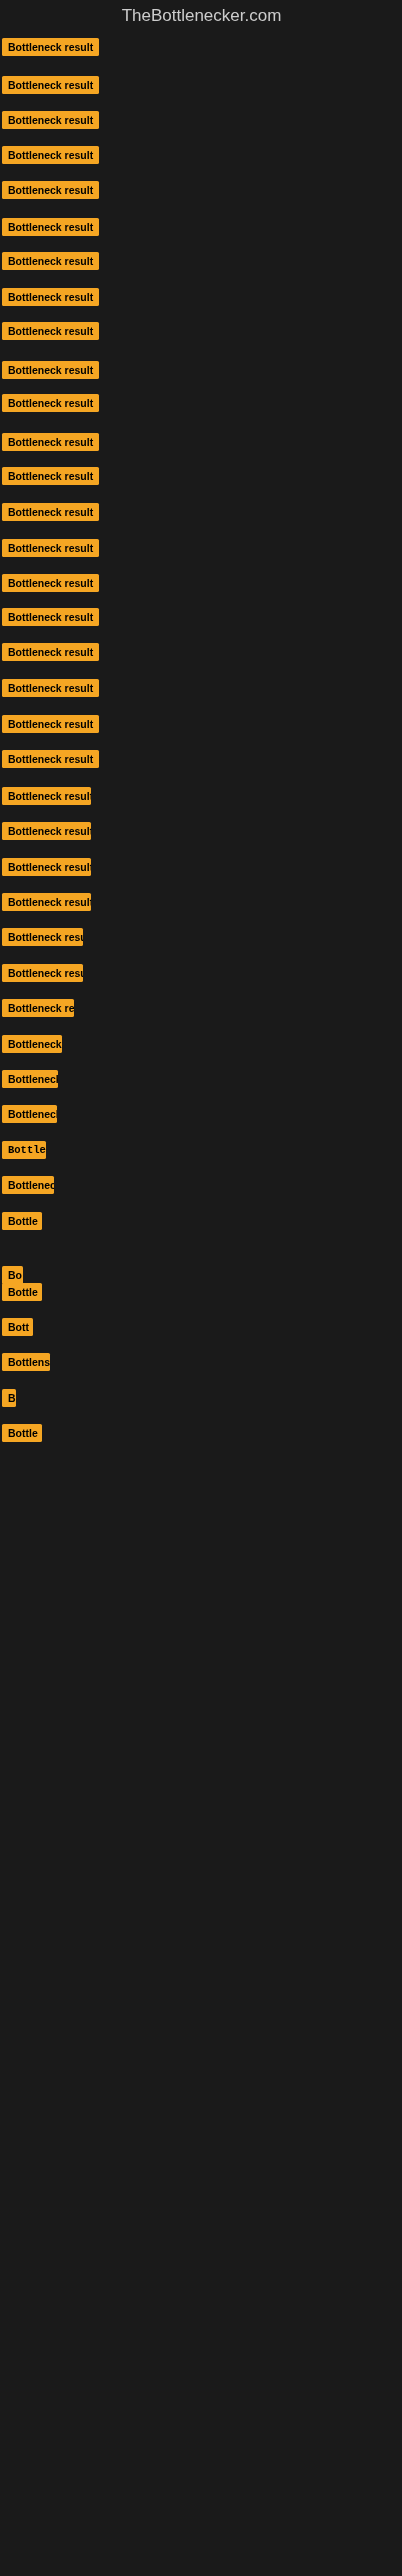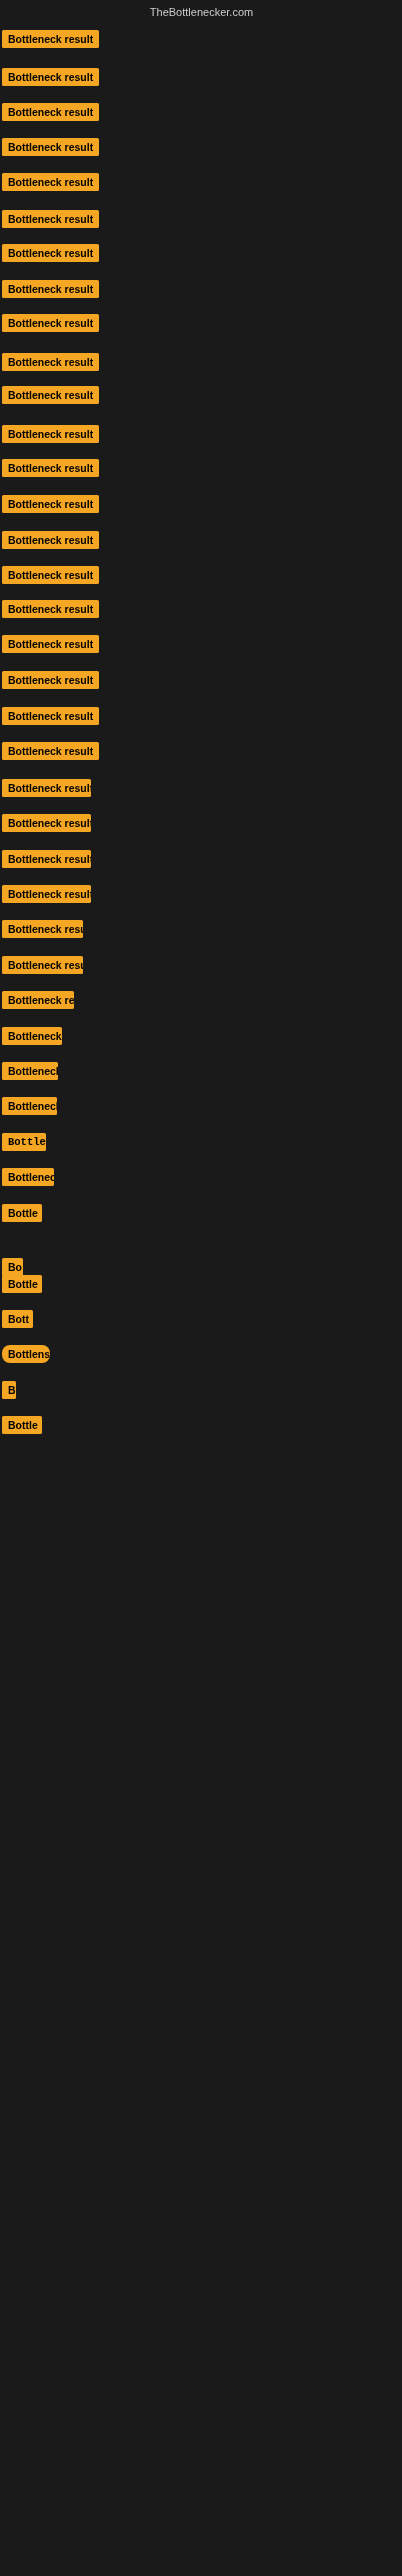--- a/index.html
+++ b/index.html
@@ -12,21 +12,21 @@
       background-color: #1a1a1a;
       width: 403px;
       min-height: 2576px;
       font-family: Arial, sans-serif;
       position: relative;
     }
 
     .site-title {
       text-align: center;
       color: #cccccc;
-      font-size: 11px;
+      font-size: 17px;
       padding: 6.4px 0 3.2px 0;
       font-weight: normal;
     }
 
     .bottleneck-badge {
       display: inline-block;
       background-color: #f5a623;
       color: #000000;
       font-size: 10.5px;
       font-weight: bold;
@@ -77,17 +77,17 @@
     <div class="badge-row" style="top: 969px;"><span class="bottleneck-badge" style="max-width: 72px; width: 72px;">Bottleneck result</span></div>
     <div class="badge-row" style="top: 1005px;"><span class="bottleneck-badge" style="max-width: 60px; width: 60px;">Bottleneck r</span></div>
     <div class="badge-row" style="top: 1040px;"><span class="bottleneck-badge" style="max-width: 56px; width: 56px;">Bottleneck</span></div>
     <div class="badge-row" style="top: 1075px;"><span class="bottleneck-badge" style="max-width: 55px; width: 55px;">Bottleneck</span></div>
     <div class="badge-row" style="top: 1111px;"><span class="bottleneck-badge" style="max-width: 44px; width: 44px; font-family: Liberation Mono, monospace;">Bottlen</span></div>
     <div class="badge-row" style="top: 1146px;"><span class="bottleneck-badge" style="max-width: 52px; width: 52px;">Bottleneck</span></div>
     <div class="badge-row" style="top: 1182px;"><span class="bottleneck-badge" style="max-width: 40px; width: 40px;">Bottle</span></div>
     <div class="badge-row" style="top: 1217px; margin-top: 19px;"><span class="bottleneck-badge" style="max-width: 21px; width: 21px;">Bo</span></div>
     <div class="badge-row" style="top: 1253px;"><span class="bottleneck-badge" style="max-width: 40px; width: 40px;">Bottle</span></div>
     <div class="badge-row" style="top: 1288px;"><span class="bottleneck-badge" style="max-width: 31px; width: 31px;">Bott</span></div>
-    <div class="badge-row" style="top: 1323px;"><span class="bottleneck-badge" style="max-width: 48px; width: 48px; border-radius: 8px;">Bottlens</span></div>
+    <div class="badge-row" style="top: 1323px;"><span class="bottleneck-badge" style="max-width: 48px; width: 48px;">Bottlens</span></div>
     <div class="badge-row" style="top: 1359px;"><span class="bottleneck-badge" style="max-width: 14.5px; width: 14.5px;">B</span></div>
     <div class="badge-row" style="top: 1394px;"><span class="bottleneck-badge" style="max-width: 40px; width: 40px;">Bottle</span></div>
   </div>
 
 
 </body></html>

